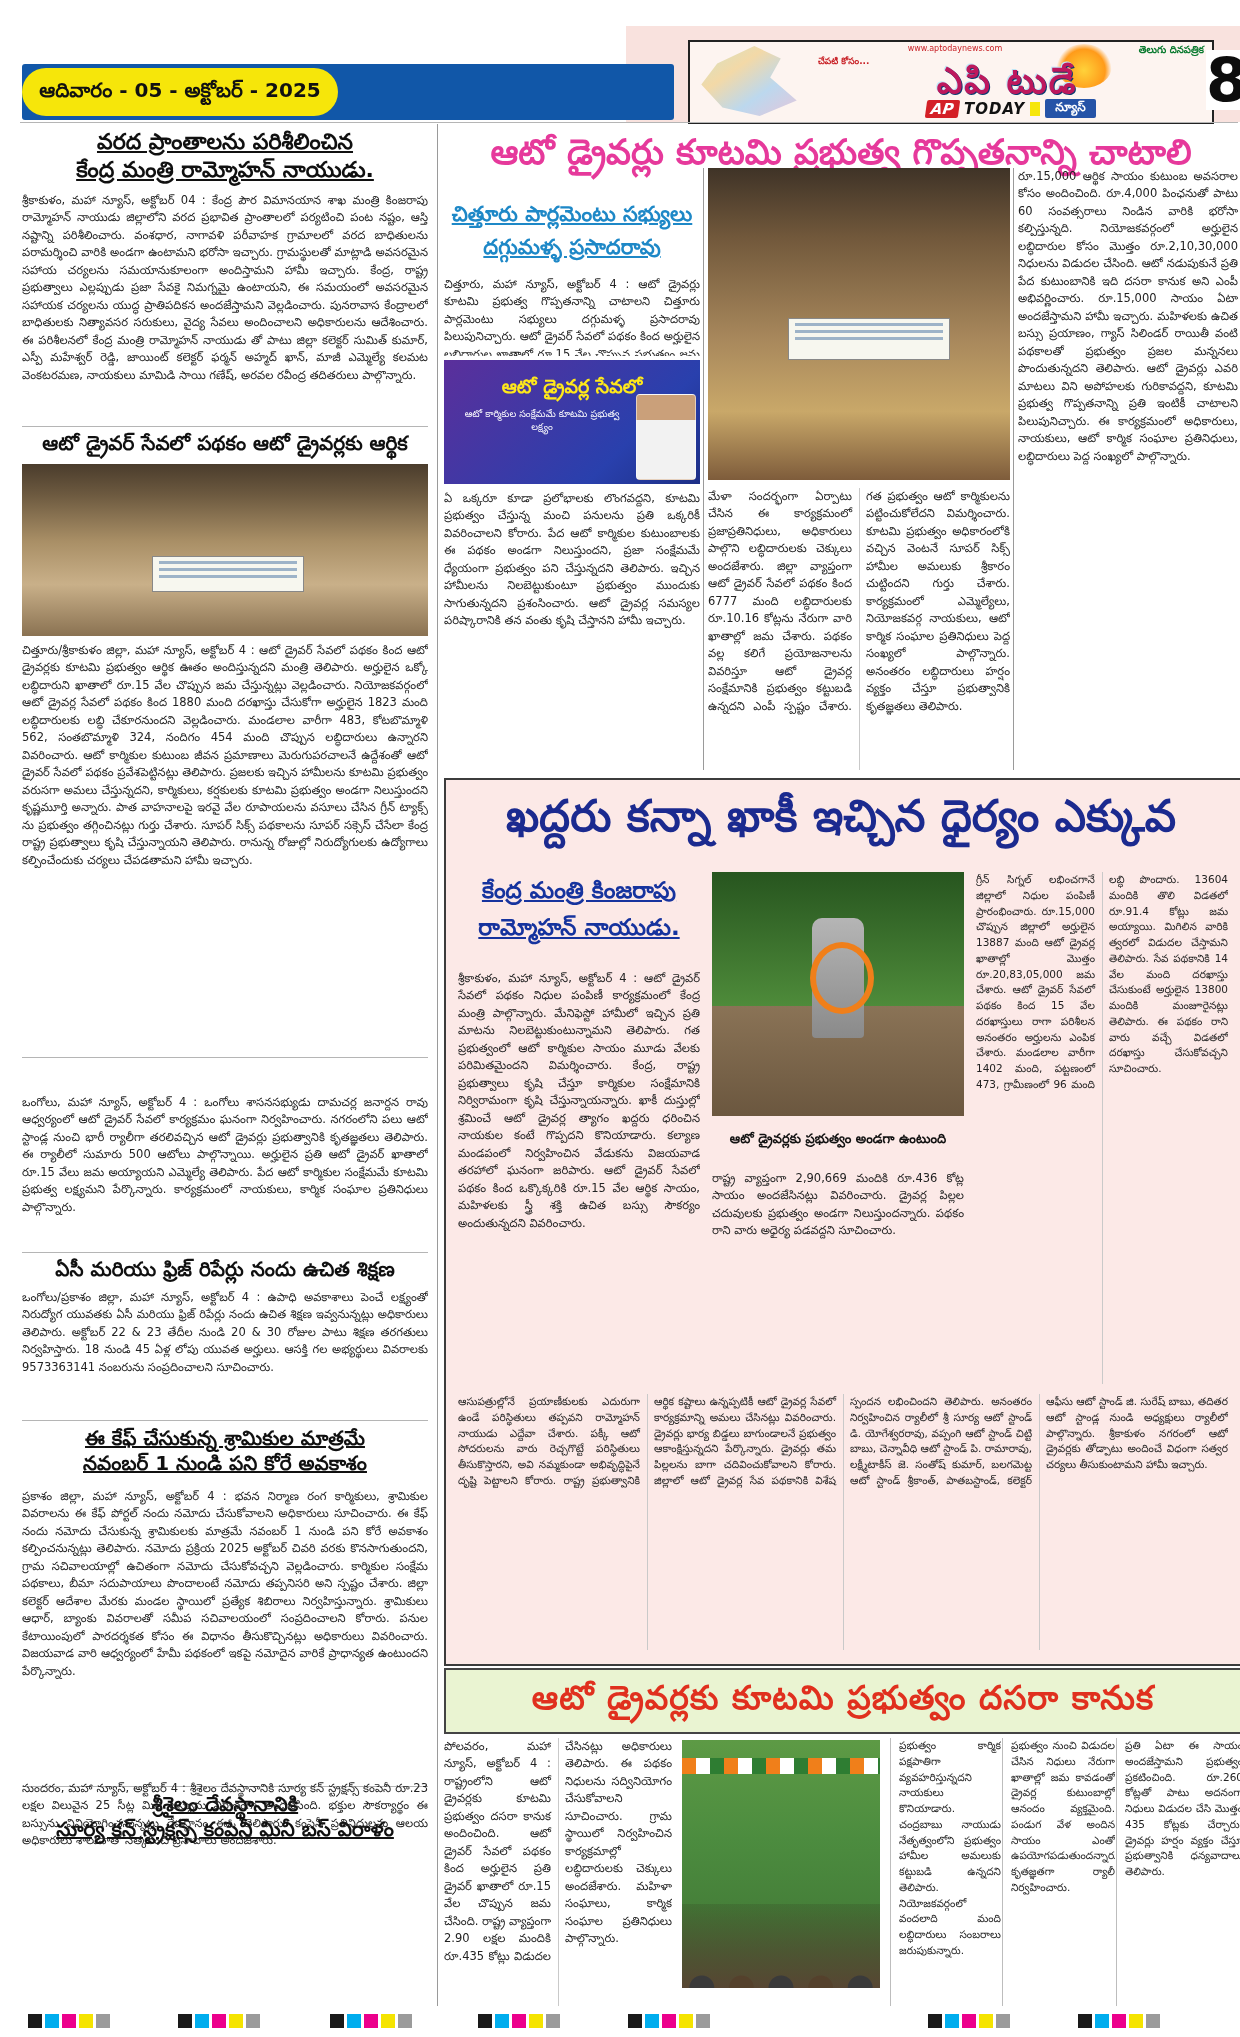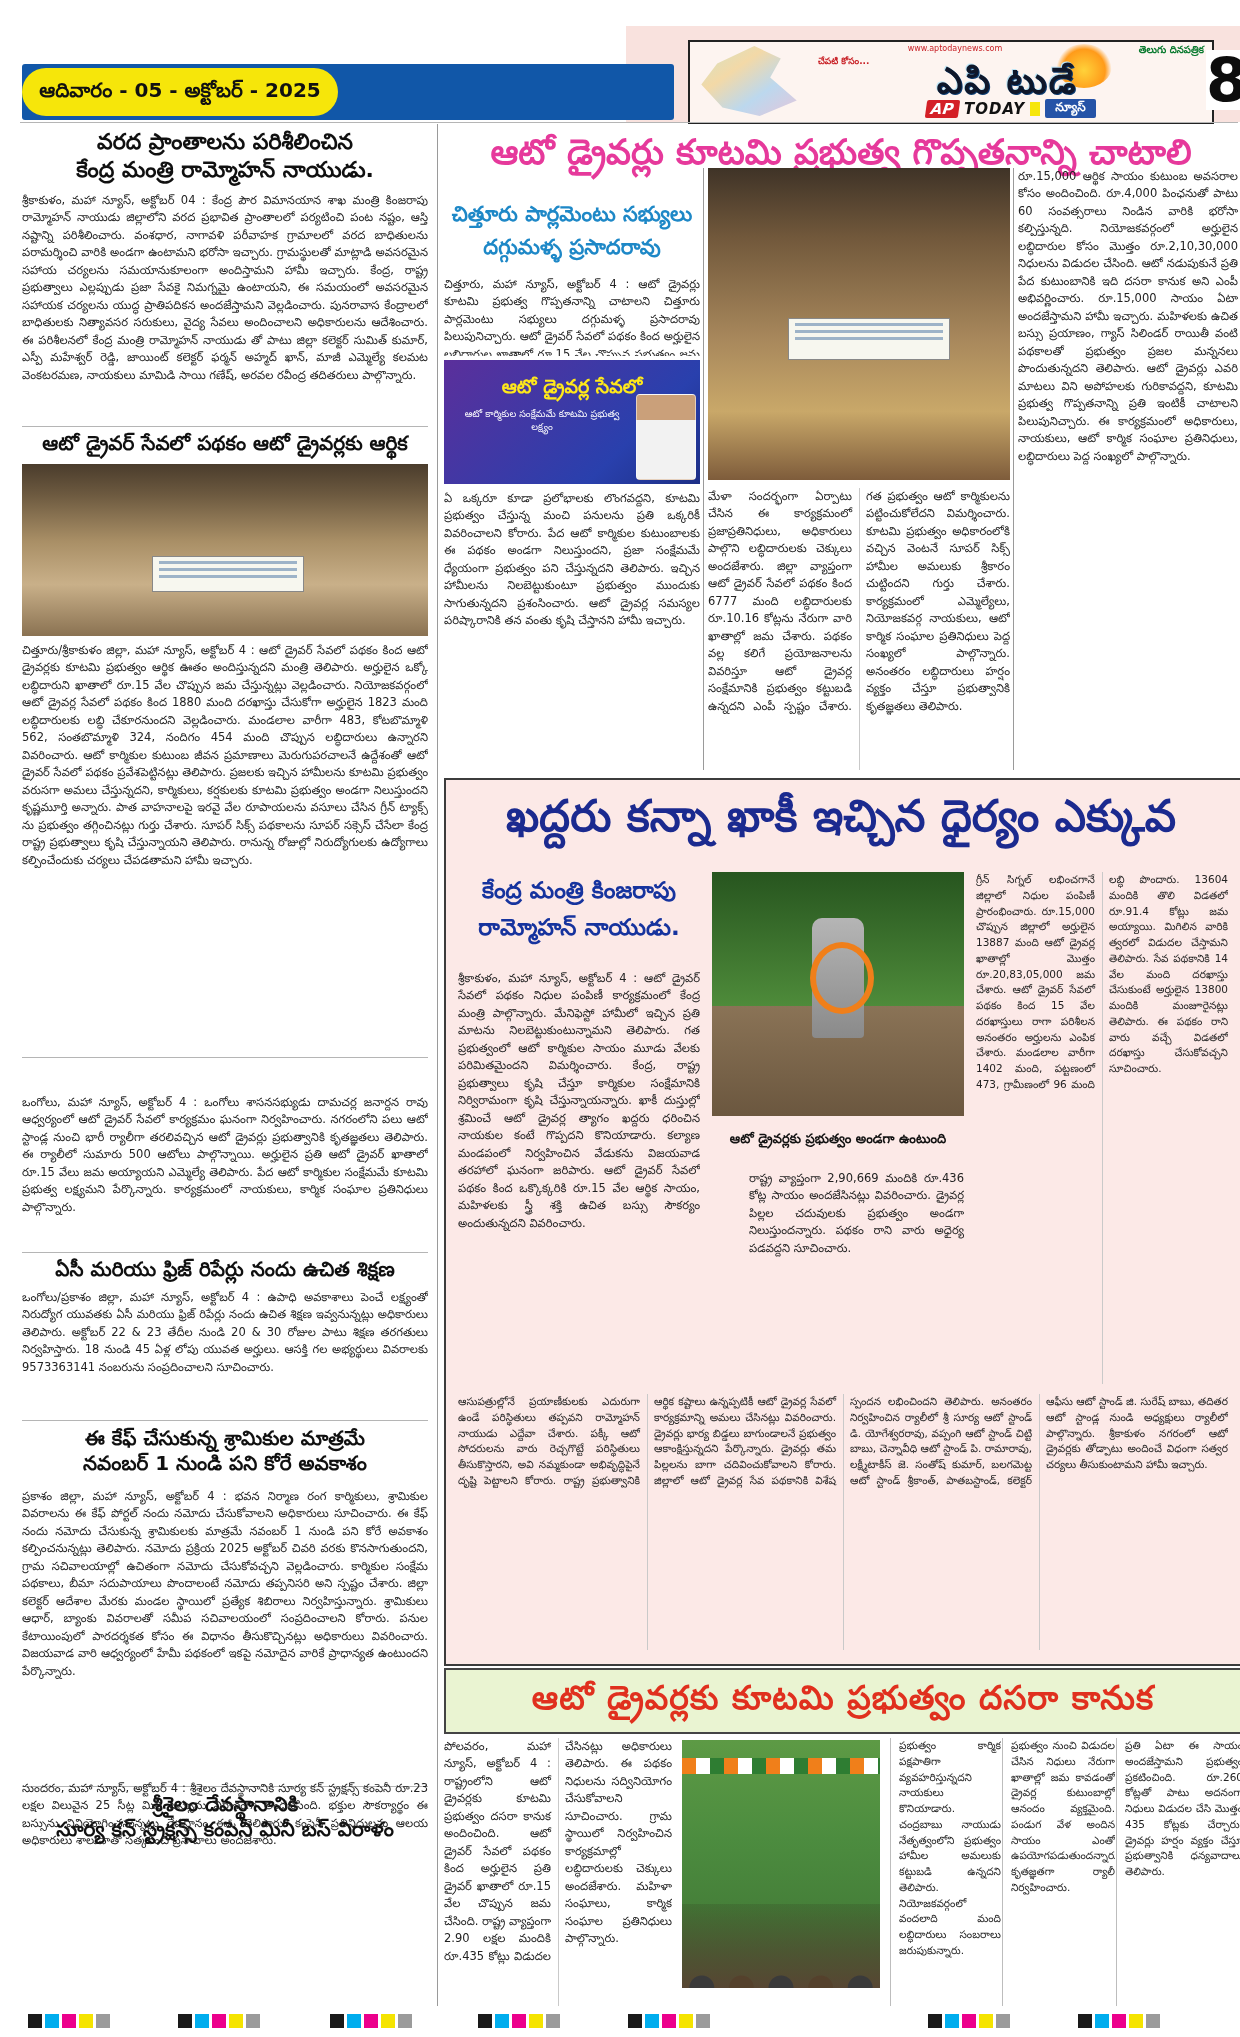--- a/index.html
+++ b/index.html
@@ -1,33 +1,33 @@
 <!DOCTYPE html>
 <html><head>
 <meta charset="utf-8">
 <style>
   html,body{margin:0;padding:0;background:#e8e8e8;}
   #page{position:relative;width:1240px;height:2037px;background:#ffffff;margin:0 auto;
         font-family:"DejaVu Sans",sans-serif;color:#1b1b1b;overflow:hidden;}
   .abs{position:absolute;}
   .body-text{font-size:11.5px;line-height:1.52;text-align:justify;overflow:hidden;color:#222;}
   .body-sm{font-size:10.5px;line-height:1.5;text-align:justify;overflow:hidden;color:#222;}
-  .pre{white-space:pre-line;}
+  .pre{white-space:pre-line;text-decoration:underline;}
   .lh-head{line-height:1.25;}
   
   .header-bar{background:#1157a8;border-radius:3px;display:flex;align-items:center;}
   .header-section{color:#ffffff;font-weight:bold;font-style:italic;font-size:25px;padding-left:26px;flex:1;}
   .date-pill{background:#f6e60a;border-radius:24px;color:#111;font-weight:bold;font-size:20px;
              display:flex;align-items:center;justify-content:center;}
   .logo-backdrop{background:#f9e2de;}
   .logo-box{background:#fdf4f0;border:2px solid #222;}
   .logo-url{color:#c81f25;font-size:8px;text-align:center;}
   .logo-edition{color:#0a7a2f;font-size:10px;font-weight:bold;}
   .logo-lead{color:#c81f25;font-size:9px;font-weight:bold;}
-  .logo-title{color:#0f172a;font-weight:bold;font-size:36px;letter-spacing:2px;
+  .logo-title{color:#be185d;font-weight:bold;font-size:36px;letter-spacing:2px;
               text-shadow:1px 1px 0 #0b3b70,-1px -1px 0 #bfe6f7;}
   .ap-chip{background:#d42027;color:#fff;font-weight:bold;font-style:italic;font-size:15px;
            padding:0 5px;border-radius:2px;transform:skewX(-8deg);display:inline-block;}
   .today-word{color:#111;font-weight:bold;font-style:italic;font-size:15px;letter-spacing:1px;}
   .news-chip{background:#2553a7;color:#fff;font-weight:bold;font-size:12px;padding:1px 10px;border-radius:2px;}
   .yellow-tick{background:#f6e60a;width:10px;height:14px;display:inline-block;}
   .page-num{font-size:60px;font-weight:bold;color:#0d0d0d;background:#ffffff;line-height:1;}
   .map-shape{background:linear-gradient(145deg,#cfe3c9 0%,#f3d9a7 35%,#bcd8ee 65%,#e7c4d9 100%);
              clip-path:polygon(55% 0,80% 18%,70% 45%,95% 78%,60% 100%,25% 88%,5% 55%,20% 25%);}
   .sun{background:radial-gradient(circle at 50% 60%,#ffd23a 0%,#ff9b1a 55%,rgba(255,155,26,0) 72%);border-radius:50%;}
@@ -177,21 +177,21 @@
 
     <div class="abs photo" style="left:266px;top:92px;width:252px;height:244px;">
       <div class="ph3-trees"></div>
       <div class="ph3-ground"></div>
       <div class="statue" style="left:100px;top:46px;width:52px;height:120px;"></div>
       <div class="garland" style="left:98px;top:70px;width:52px;height:60px;"></div>
     </div>
 
     <div class="abs" style="left:266px;top:344px;width:252px;height:260px;">
       <div class="inner-sub" style="height:40px;padding-top:6px;">ఆటో డ్రైవర్లకు ప్రభుత్వం అండగా ఉంటుంది</div>
-      <div class="body-text" style="height:112px;margin-left:37px;">రాష్ట్ర వ్యాప్తంగా 2,90,669 మందికి రూ.436 కోట్ల సాయం అందజేసినట్లు వివరించారు. డ్రైవర్ల పిల్లల చదువులకు ప్రభుత్వం అండగా నిలుస్తుందన్నారు. పథకం రాని వారు అధైర్య పడవద్దని సూచించారు.</div>
+      <div class="body-text" style="height:112px;">రాష్ట్ర వ్యాప్తంగా 2,90,669 మందికి రూ.436 కోట్ల సాయం అందజేసినట్లు వివరించారు. డ్రైవర్ల పిల్లల చదువులకు ప్రభుత్వం అండగా నిలుస్తుందన్నారు. పథకం రాని వారు అధైర్య పడవద్దని సూచించారు.</div>
     </div>
 
     <div class="abs body-sm cols-2" style="left:530px;top:92px;width:252px;height:512px;">గ్రీన్ సిగ్నల్ లభించగానే జిల్లాలో నిధుల పంపిణీ ప్రారంభించారు. రూ.15,000 చొప్పున జిల్లాలో అర్హులైన 13887 మంది ఆటో డ్రైవర్ల ఖాతాల్లో మొత్తం రూ.20,83,05,000 జమ చేశారు. ఆటో డ్రైవర్ సేవలో పథకం కింద 15 వేల దరఖాస్తులు రాగా పరిశీలన అనంతరం అర్హులను ఎంపిక చేశారు. మండలాల వారీగా 1402 మంది, పట్టణంలో 473, గ్రామీణంలో 96 మంది లబ్ధి పొందారు. 13604 మందికి తొలి విడతలో రూ.91.4 కోట్లు జమ అయ్యాయి. మిగిలిన వారికి త్వరలో విడుదల చేస్తామని తెలిపారు. సేవ పథకానికి 14 వేల మంది దరఖాస్తు చేసుకుంటే అర్హులైన 13800 మందికి మంజూరైనట్లు తెలిపారు. ఈ పథకం రాని వారు వచ్చే విడతలో దరఖాస్తు చేసుకోవచ్చని సూచించారు.</div>
 
     <div class="abs body-sm cols-4" style="left:12px;top:614px;width:770px;height:256px;">ఆసుపత్రుల్లోనే ప్రయాణీకులకు ఎదురుగా ఉండే పరిస్థితులు తప్పవని రామ్మోహన్ నాయుడు ఎద్దేవా చేశారు. పక్కీ ఆటో సోదరులను వారు రెచ్చగొట్టే పరిస్థితులు తీసుకొస్తారని, అవి నమ్మకుండా అభివృద్ధిపైనే దృష్టి పెట్టాలని కోరారు. రాష్ట్ర ప్రభుత్వానికి ఆర్థిక కష్టాలు ఉన్నప్పటికీ ఆటో డ్రైవర్ల సేవలో కార్యక్రమాన్ని అమలు చేసినట్లు వివరించారు. డ్రైవర్లు భార్య బిడ్డలు బాగుండాలనే ప్రభుత్వం ఆకాంక్షిస్తున్నదని పేర్కొన్నారు. డ్రైవర్లు తమ పిల్లలను బాగా చదివించుకోవాలని కోరారు. జిల్లాలో ఆటో డ్రైవర్ల సేవ పథకానికి విశేష స్పందన లభించిందని తెలిపారు. అనంతరం నిర్వహించిన ర్యాలీలో శ్రీ సూర్య ఆటో స్టాండ్ డి. యోగేశ్వరరావు, వప్పంగి ఆటో స్టాండ్ చిట్టి బాబు, చెన్నావీధి ఆటో స్టాండ్ పి. రామారావు, లక్ష్మీటాకీస్ జె. సంతోష్ కుమార్, బలగమెట్ట ఆటో స్టాండ్ శ్రీకాంత్, పాతబస్టాండ్, కలెక్టర్ ఆఫీసు ఆటో స్టాండ్ జి. సురేష్ బాబు, తదితర ఆటో స్టాండ్ల నుండి అధ్యక్షులు ర్యాలీలో పాల్గొన్నారు. శ్రీకాకుళం నగరంలో ఆటో డ్రైవర్లకు తోడ్పాటు అందించే విధంగా సత్వర చర్యలు తీసుకుంటామని హామీ ఇచ్చారు.</div>
   </div>
 
   <div class="abs dasara-head-box" style="left:444px;top:1668px;width:794px;height:62px;">
     <div class="dasara-head">ఆటో డ్రైవర్లకు కూటమి ప్రభుత్వం దసరా కానుక</div>
   </div>

